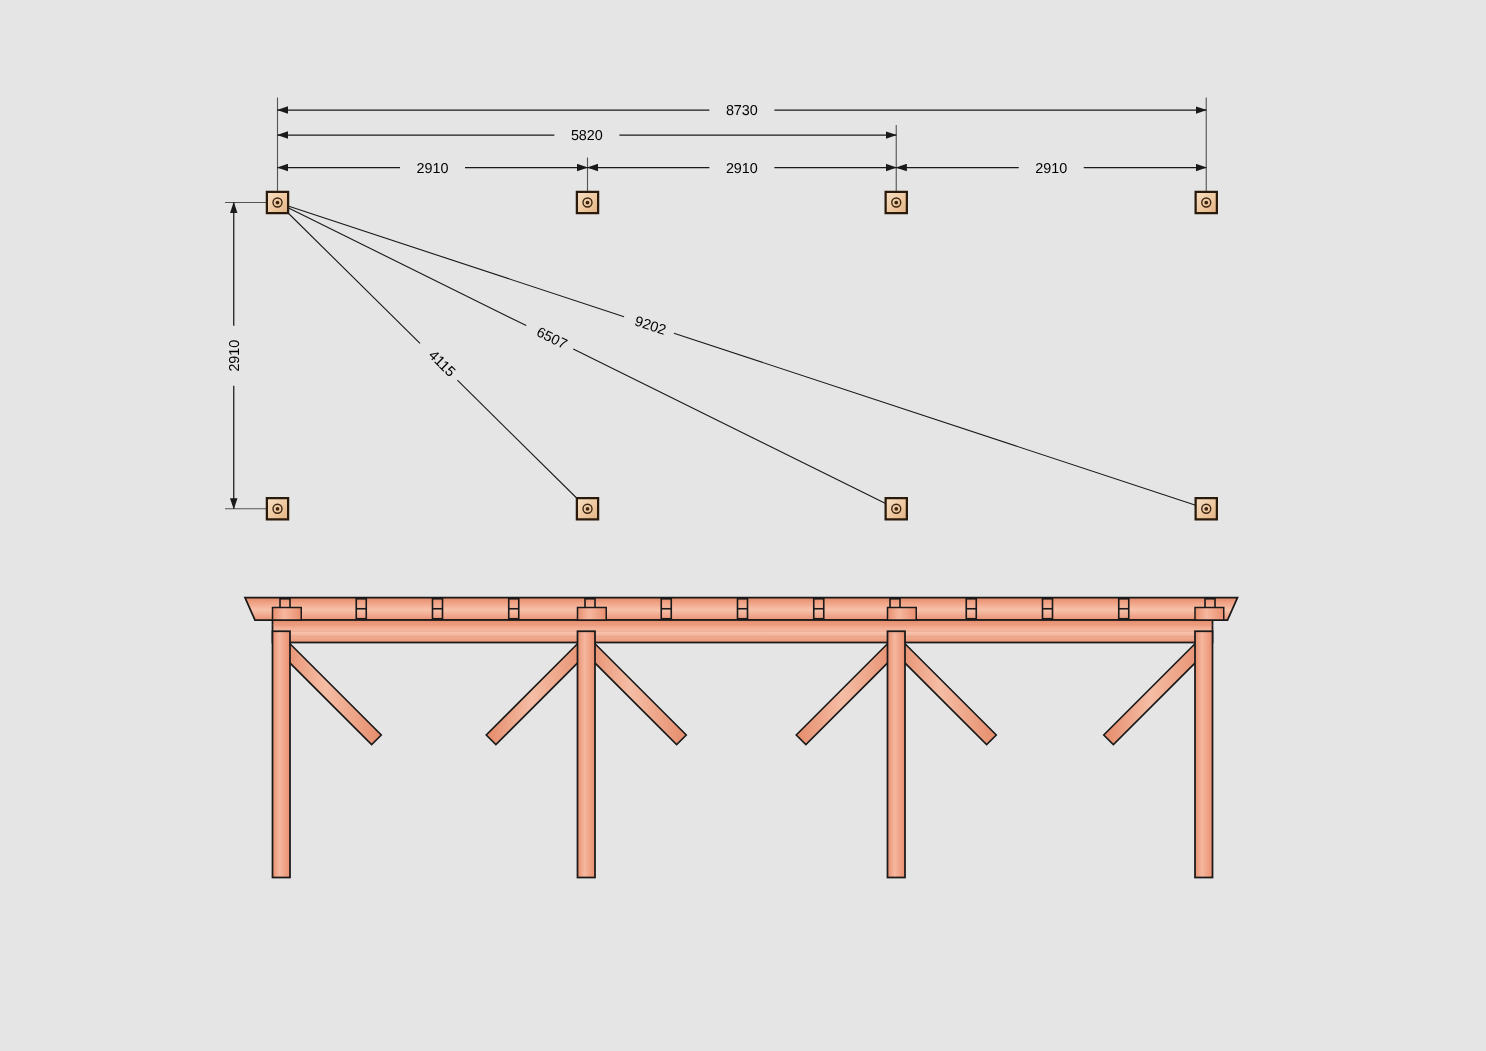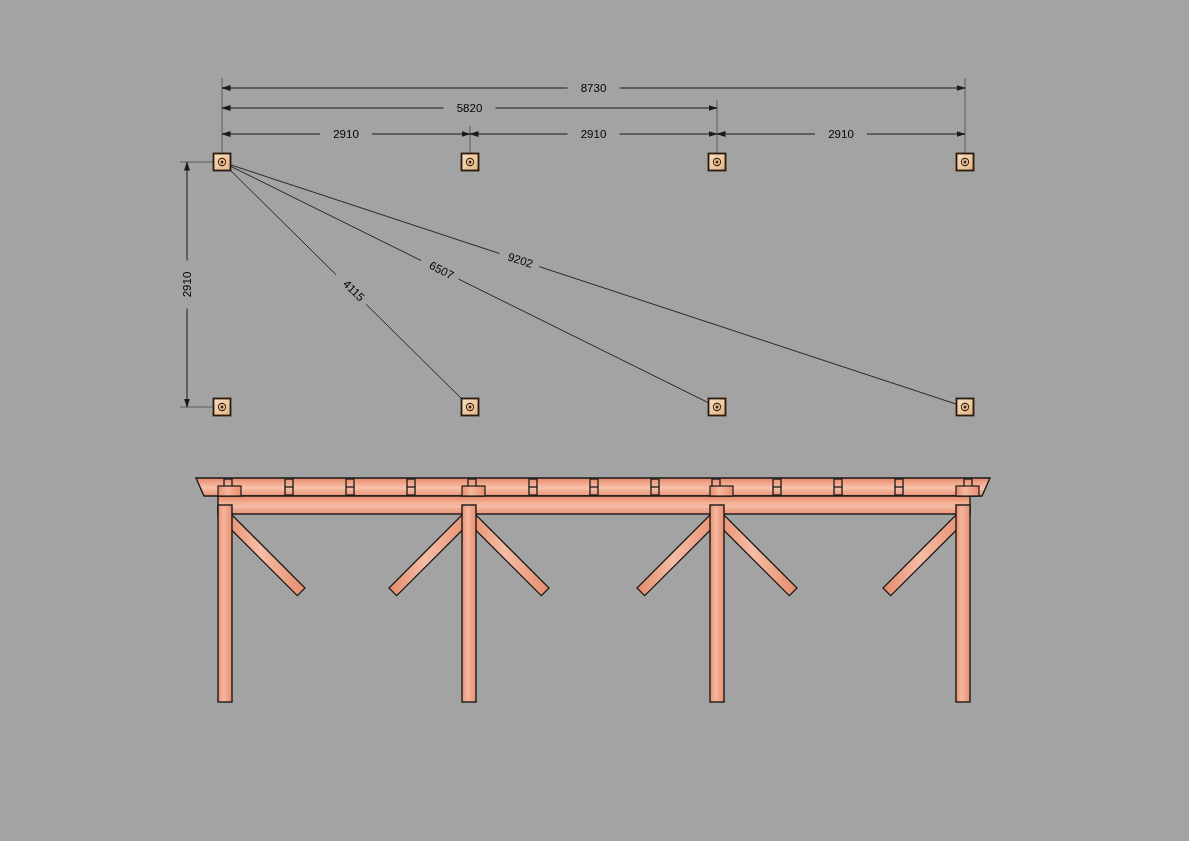--- a/index.html
+++ b/index.html
@@ -1,18 +1,18 @@
 <!DOCTYPE html>
 <html><head>
 <meta charset="utf-8">
 <style>
   html,body{margin:0;padding:0;background:#ffffff;}
   body{width:1189px;height:841px;overflow:hidden;
        font-family:"Liberation Sans",sans-serif;}
-  #stage{position:relative;width:1189px;height:841px;background:#a3a3a3;}
+  #stage{position:relative;width:1189px;height:841px;background:#e5e5e5;}
   svg{display:block;}
   .dimtext{font-family:"Liberation Sans",sans-serif;font-size:11.5px;fill:#000;}
 </style>
 </head>
 <body>
 
 <div id="stage">
   <svg id="svgroot" width="1189" height="841" viewBox="0 0 1189 841">
     <defs>
       <marker id="arrIn" markerWidth="9" markerHeight="9" refX="8.5" refY="3" orient="auto" markerUnits="userSpaceOnUse">

